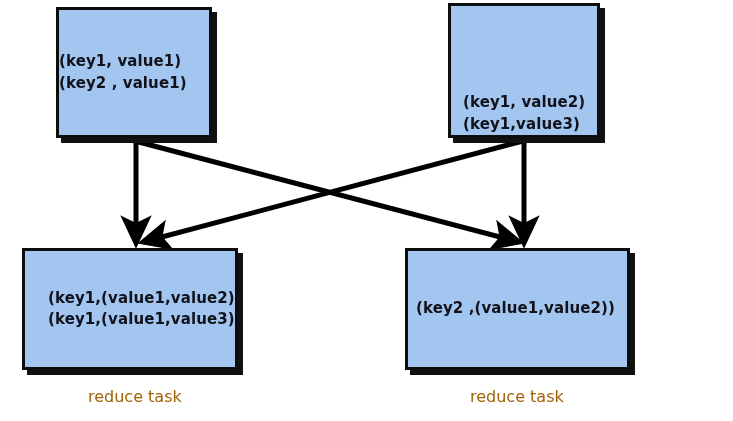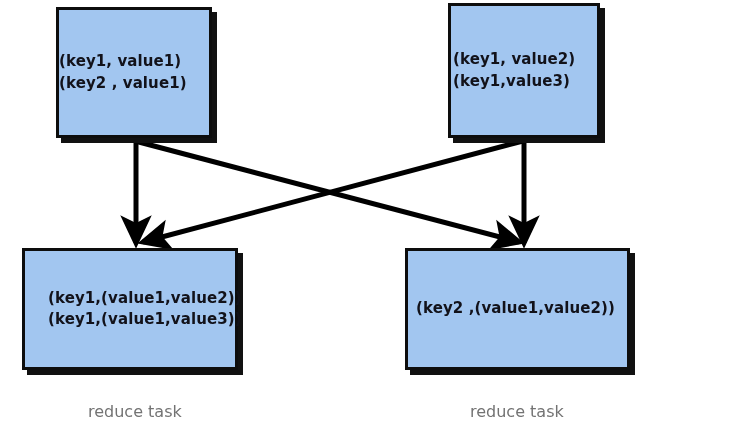--- a/index.html
+++ b/index.html
@@ -40,38 +40,37 @@
     font-family: "DejaVu Sans", sans-serif;
     font-weight: bold;
     font-size: 15px;
     line-height: 1.42;
     color: #12121a;
     white-space: nowrap;
     letter-spacing: 0.1px;
   }
   
   #node-map-1 { left: 56px;  top: 7px;   width: 156px; height: 131px; }
-  #node-map-2 { left: 448px; top: 3px;   width: 152px; height: 135px; padding-left: 2px; }
+  #node-map-2 { left: 448px; top: 3px;   width: 152px; height: 135px; padding-left: 12px; justify-content: flex-end; }
   
   #node-reduce-1 { left: 22px;  top: 248px; width: 216px; height: 122px; padding-left: 23px; }
   #node-reduce-2 { left: 405px; top: 248px; width: 225px; height: 122px; padding-left: 8px; }
 
   #node-map-1 .line { font-size: 15px; }
   #node-map-2 .line { font-size: 15px; }
   #node-reduce-1 .line { font-size: 15px; }
   #node-reduce-2 .line { font-size: 15px; }
 
   .caption {
     position: absolute;
     z-index: 3;
     font-family: "DejaVu Sans", sans-serif;
     font-size: 16px;
-    color: #737373;
+    color: #a16207;
     white-space: nowrap;
-    margin-top: 15px;
   }
   #caption-reduce-1 { left: 88px;  top: 387px; }
   #caption-reduce-2 { left: 470px; top: 387px; }
 </style>
 </head>
 <body>
 
 <div id="canvas">
 
   <svg class="edges" viewBox="0 0 733 421" width="733" height="421" xmlns="http://www.w3.org/2000/svg">

